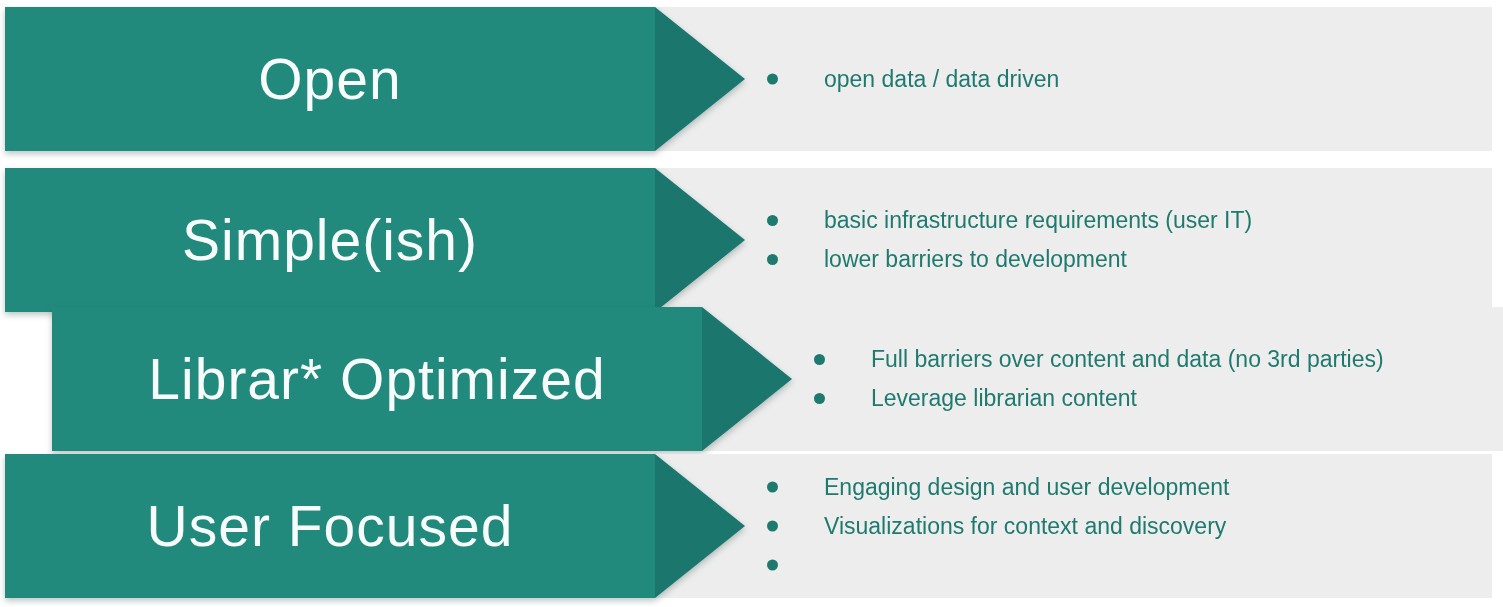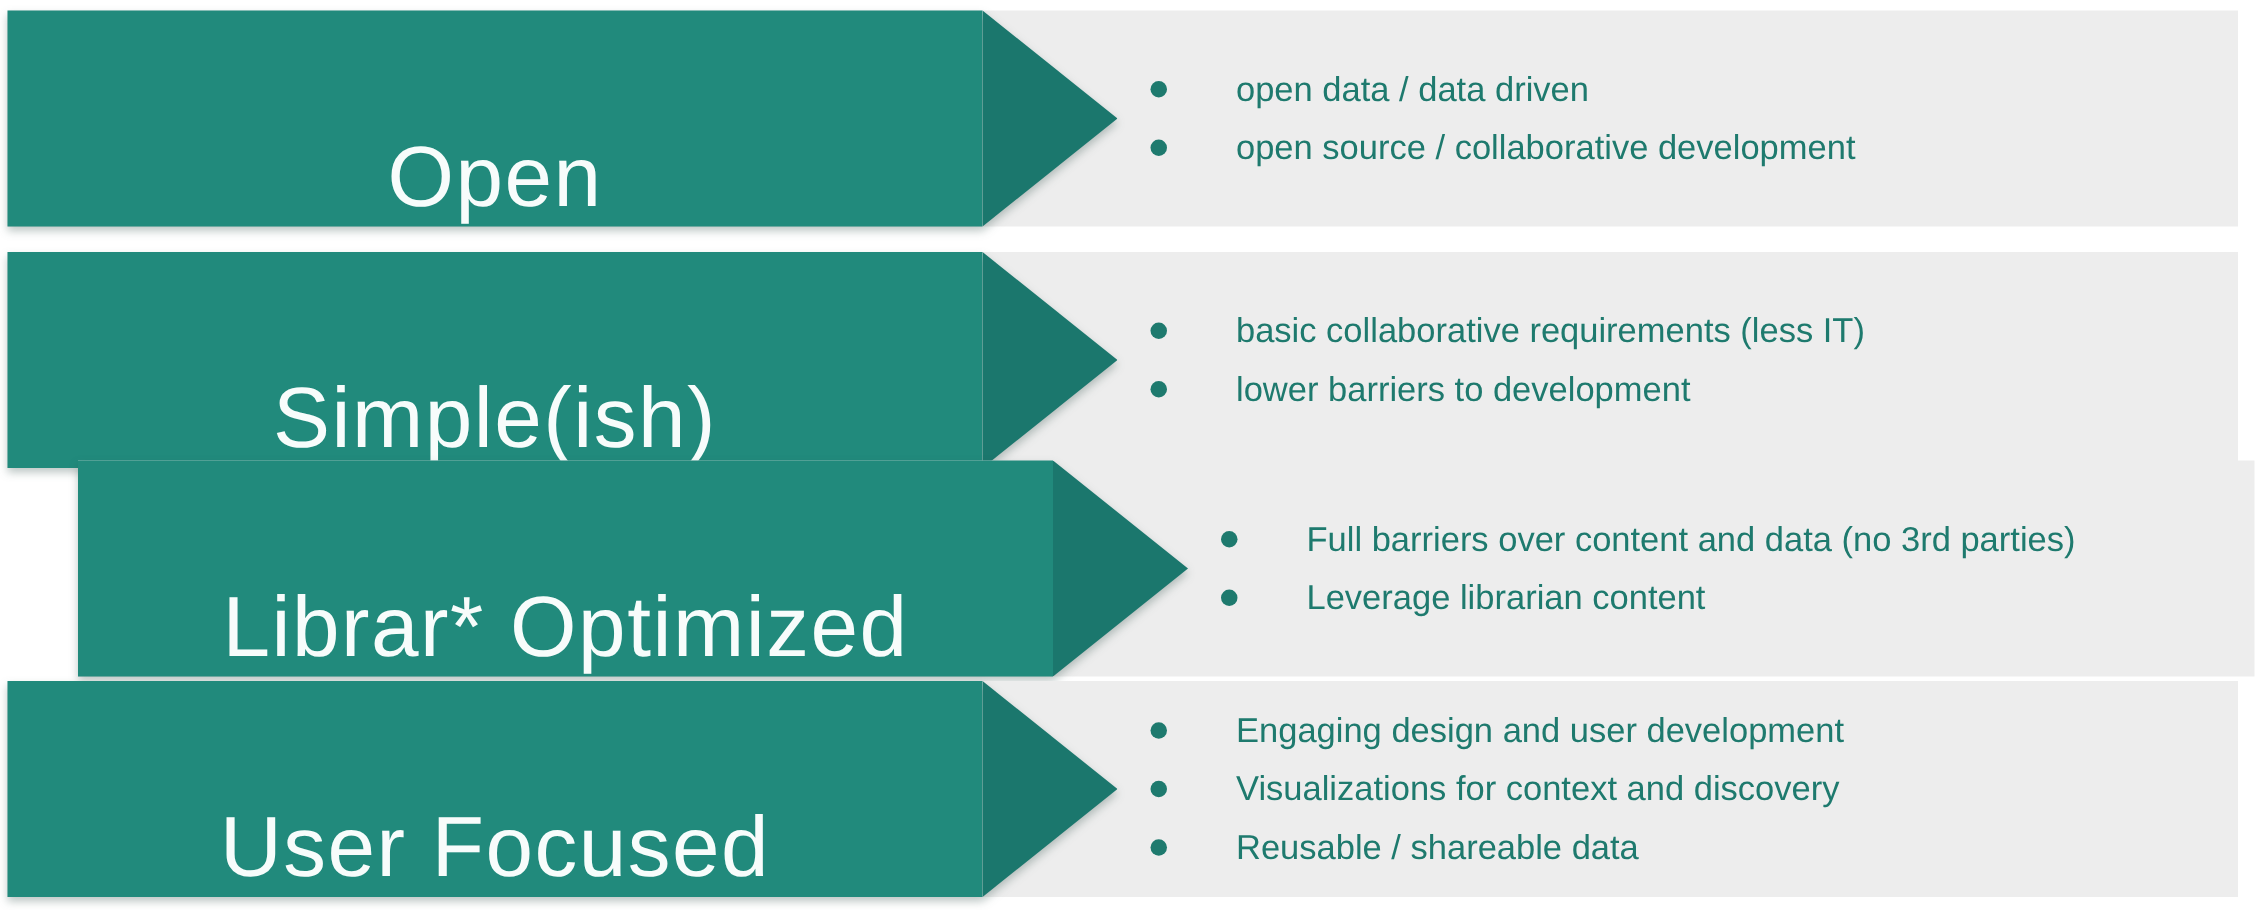--- a/index.html
+++ b/index.html
@@ -33,21 +33,21 @@
     left:0;top:0;bottom:0;
     width:742px;
     filter:drop-shadow(0 3px 3px rgba(35,70,63,0.30));
   }
   .banner-rect{
     position:absolute;
     left:0;top:0;bottom:0;
     width:650px;
     background:#218a7c;
     display:flex;
-    align-items:flex-end;
+    align-items:center;
     justify-content:center;
   }
   .banner-head{
     position:absolute;
     left:650px;top:0;bottom:0;
     width:90px;
     background:#1b776d;
     clip-path:polygon(0 0,100% 50%,0 100%);
   }
   .banner-label{
@@ -95,39 +95,35 @@
       <div class="banner-rect">
         <span class="banner-label">Open</span>
       </div>
       <div class="banner-head"></div>
     </div>
     <ul class="bullets">
       <li class="bullet">
         <span class="dot"></span>
         <span class="bullet-text">open data / data driven</span>
       </li>
-      <li class="bullet">
-        <span class="dot"></span>
-        <span class="bullet-text">open source / collaborative development</span>
-      </li>
     </ul>
   </div>
 
   <div class="row row-2">
     <div class="panel"></div>
     <div class="banner">
       <div class="banner-rect">
         <span class="banner-label">Simple(ish)</span>
       </div>
       <div class="banner-head"></div>
     </div>
     <ul class="bullets">
       <li class="bullet">
         <span class="dot"></span>
-        <span class="bullet-text">basic collaborative requirements (less IT)</span>
+        <span class="bullet-text">basic infrastructure requirements (user IT)</span>
       </li>
       <li class="bullet">
         <span class="dot"></span>
         <span class="bullet-text">lower barriers to development</span>
       </li>
     </ul>
   </div>
 
   <div class="row row-3">
     <div class="panel"></div>
@@ -161,18 +157,17 @@
       <li class="bullet">
         <span class="dot"></span>
         <span class="bullet-text">Engaging design and user development</span>
       </li>
       <li class="bullet">
         <span class="dot"></span>
         <span class="bullet-text">Visualizations for context and discovery</span>
       </li>
       <li class="bullet">
         <span class="dot"></span>
-        <span class="bullet-text">Reusable / shareable data</span>
       </li>
     </ul>
   </div>
 
 </div>
 
 </body></html>

